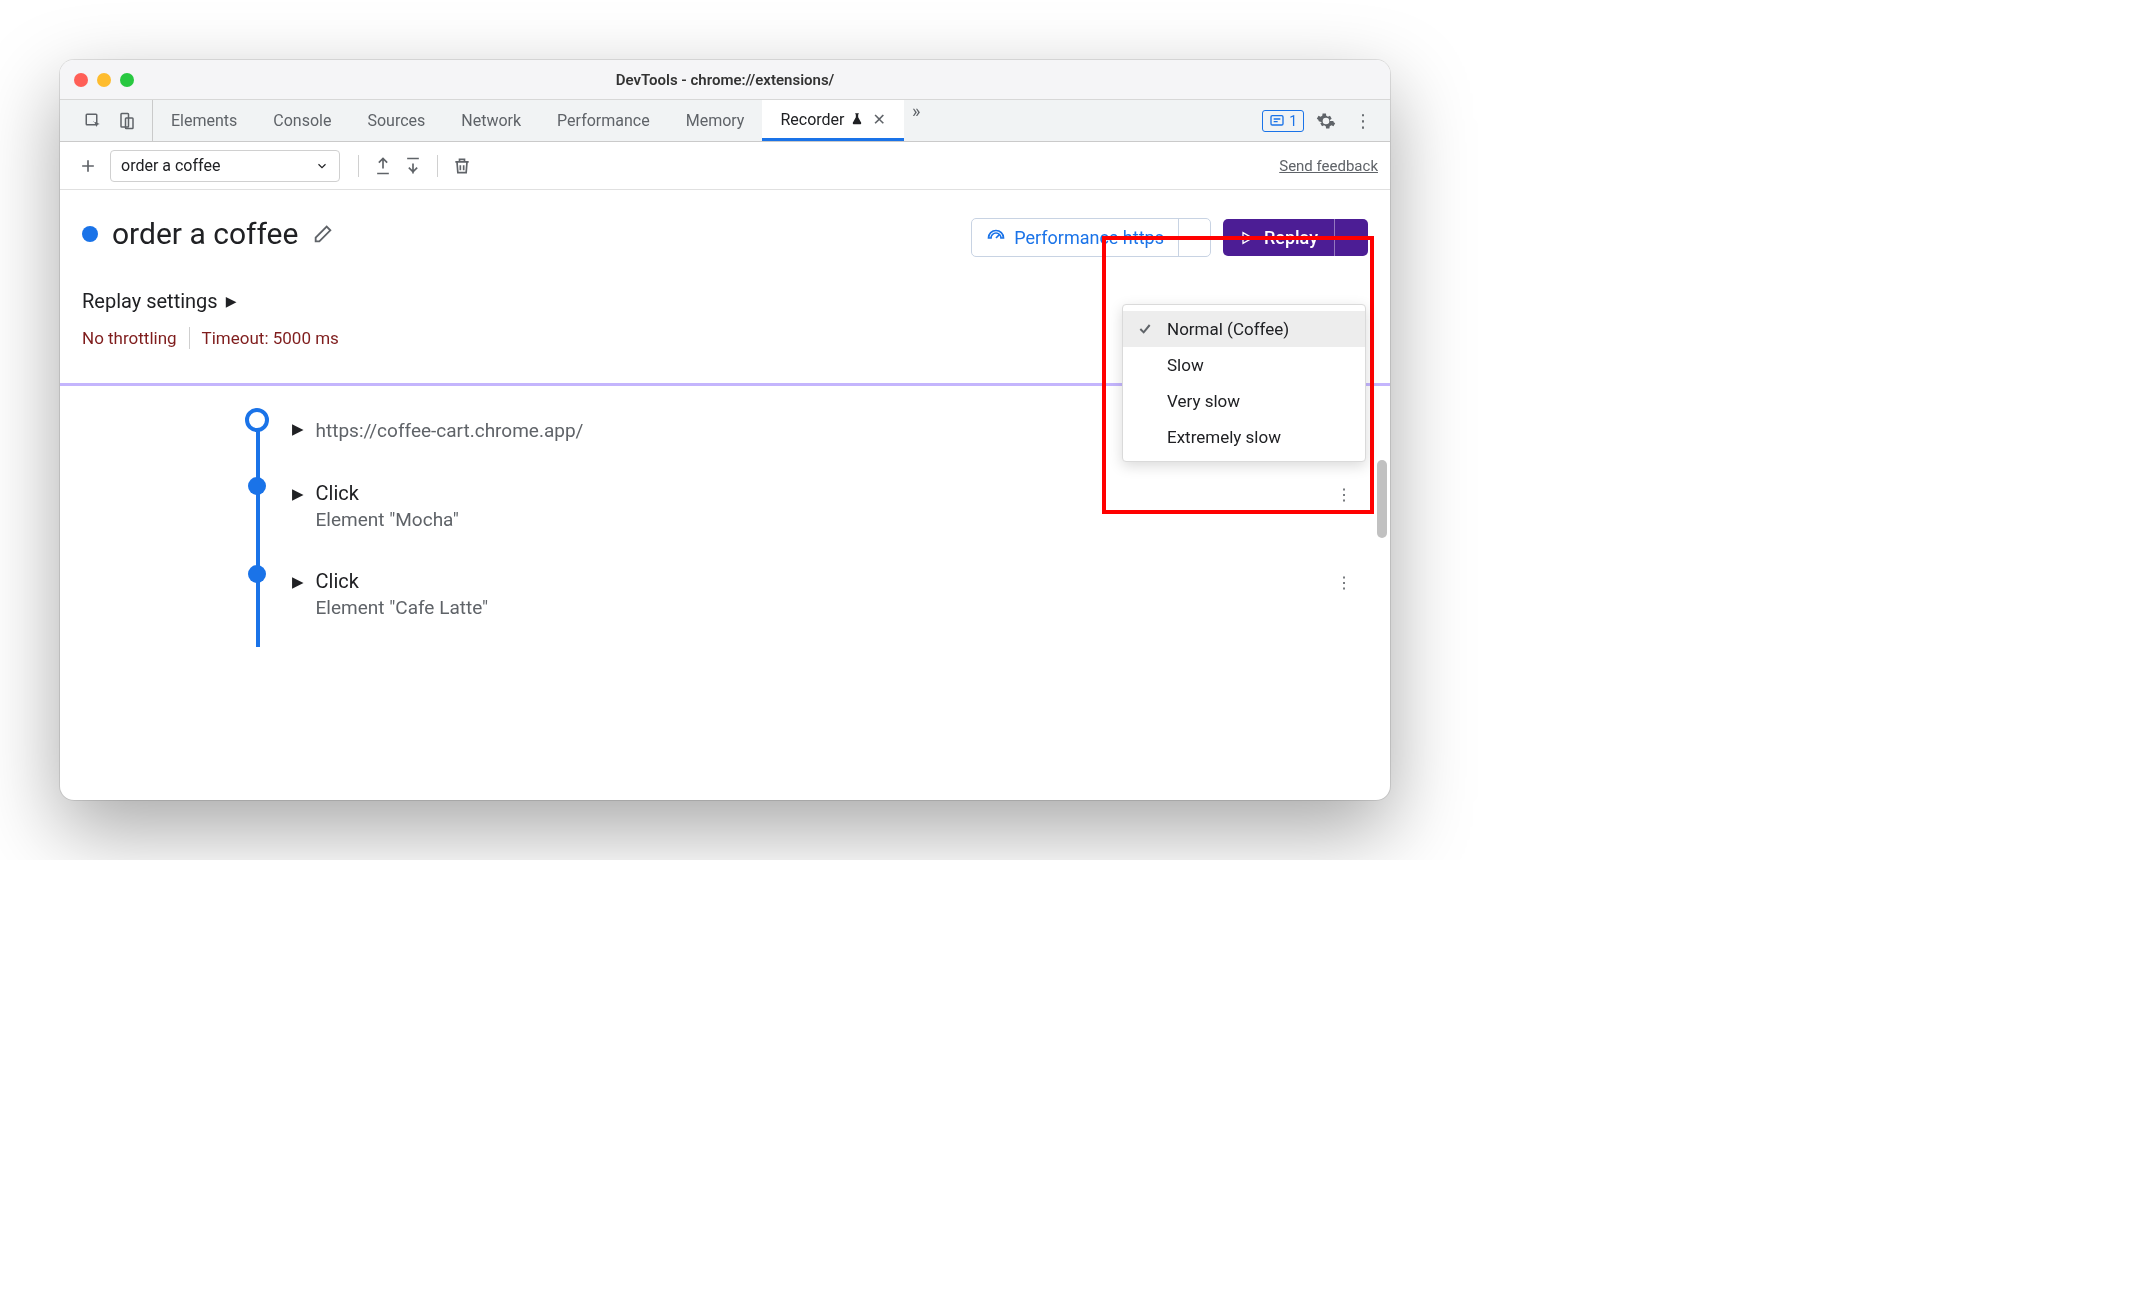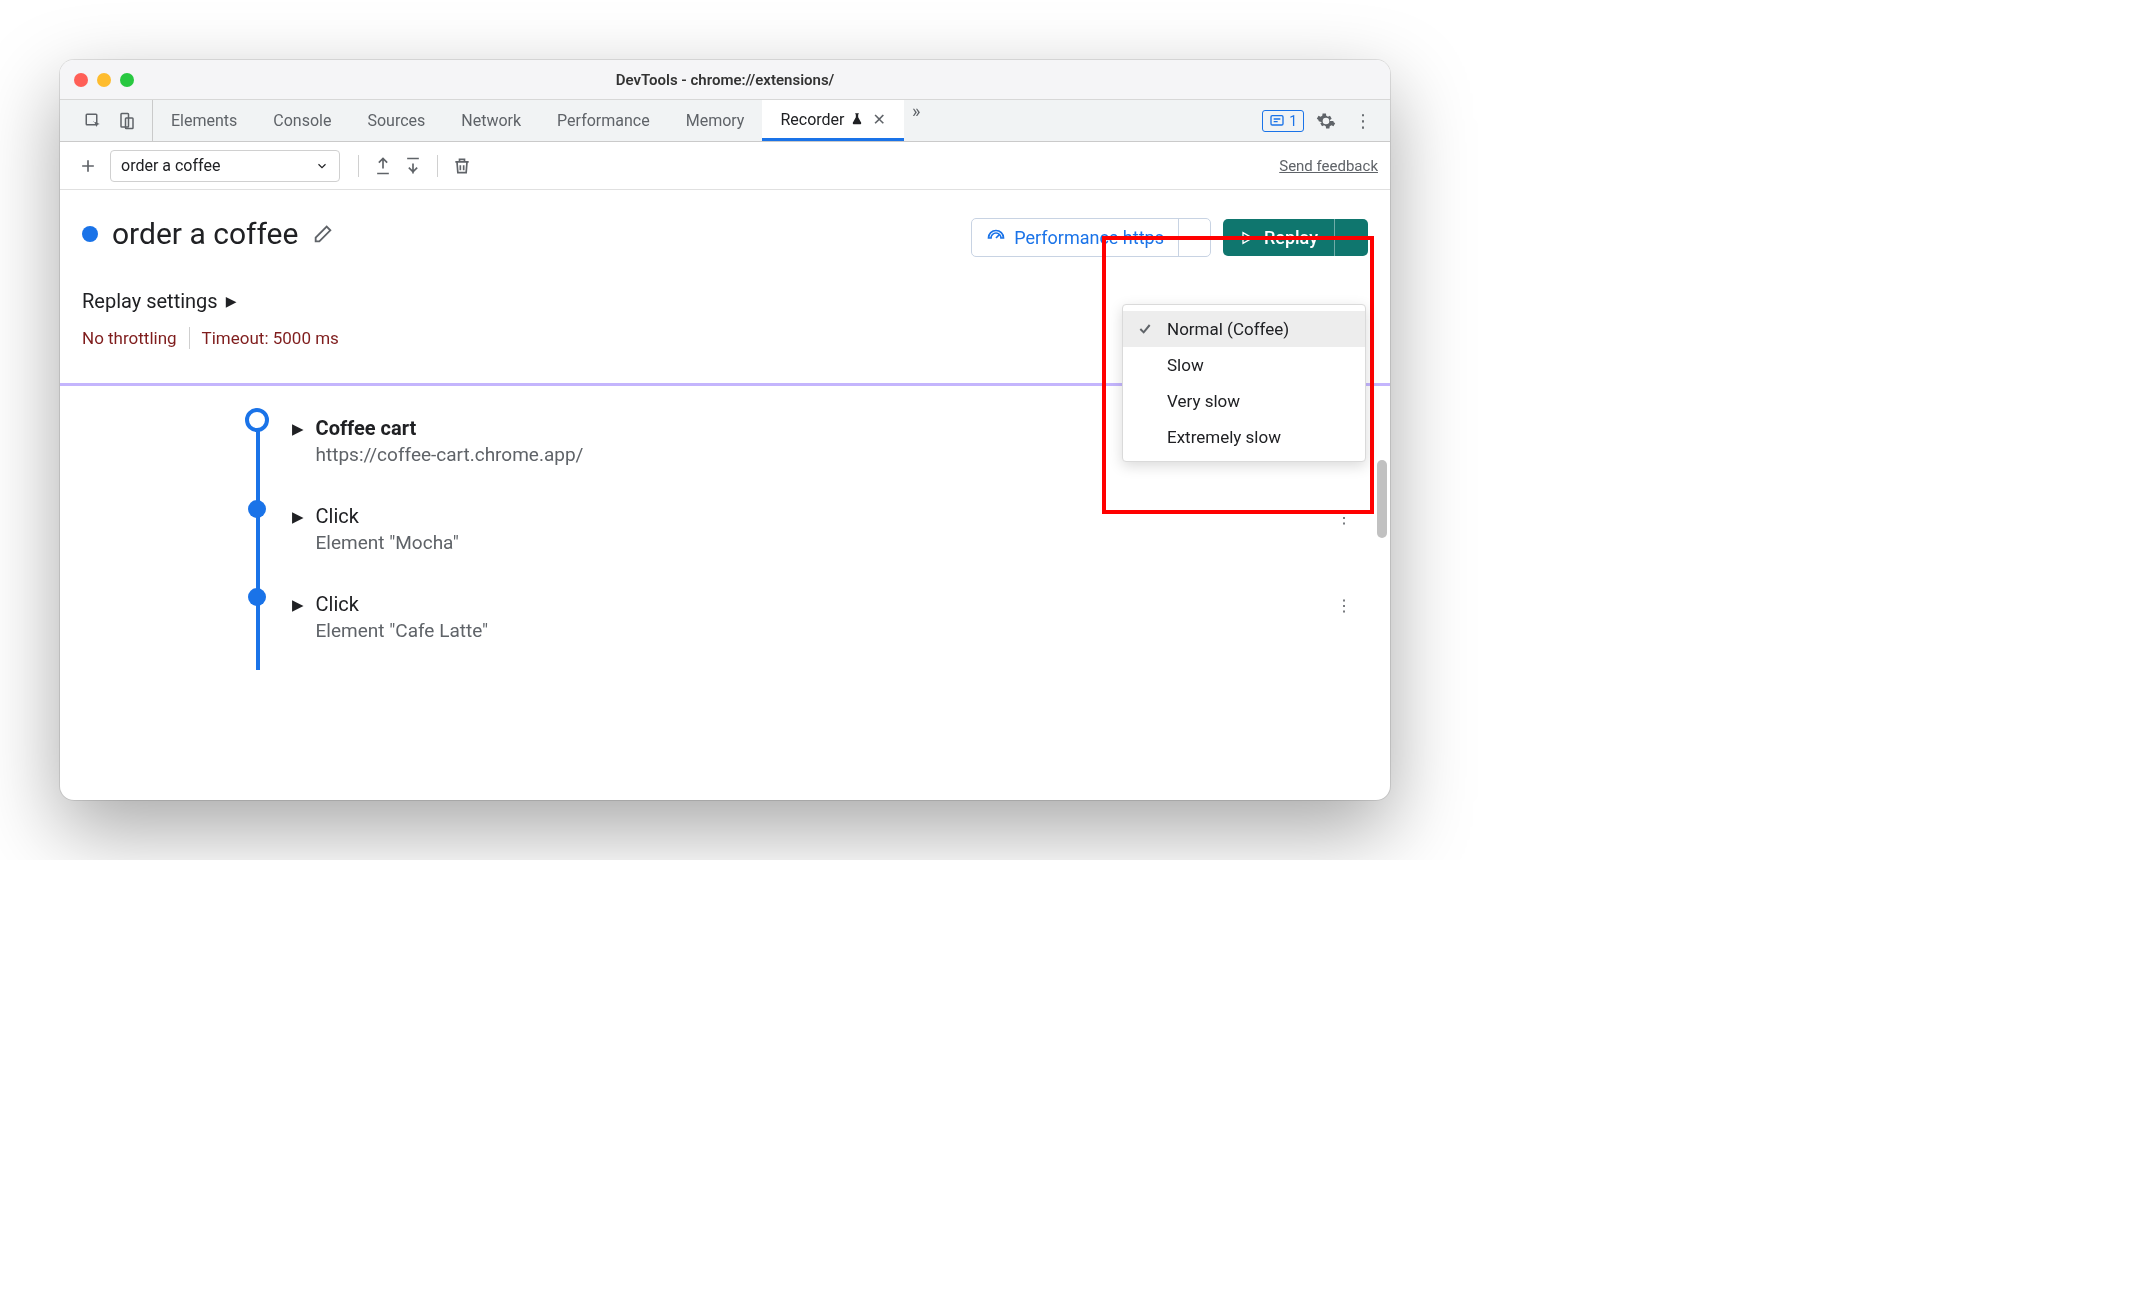--- a/index.html
+++ b/index.html
@@ -118,21 +118,21 @@
   .header-actions { display: flex; align-items: center; gap: 12px; margin-top: 2px; }
   .perf-btn {
     display: flex; align-items: stretch;
     border: 1px solid #c8d3e3; border-radius: 5px; overflow: hidden;
     background: #fff;
   }
   .perf-main { display: flex; align-items: center; gap: 8px; padding: 8px 14px; color: #1a73e8; font-size: 18px; cursor: pointer; }
   .perf-drop { width: 32px; display: flex; align-items: center; justify-content: center; border-left: 1px solid #c8d3e3; color: #1a73e8; cursor: pointer; }
   .replay-btn {
     display: flex; align-items: stretch; border-radius: 5px; overflow: hidden;
-    background: #0f766e; color: #fff;
+    background: #4c1d95; color: #fff;
   }
   .replay-main { display: flex; align-items: center; gap: 9px; padding: 8px 16px; font-size: 18px; font-weight: 500; cursor: pointer; }
   .replay-drop { width: 34px; display: flex; align-items: center; justify-content: center; border-left: 1px solid rgba(255,255,255,0.4); cursor: pointer; }
 
   
   .highlight {
     position: absolute;
     border: 4px solid #ff0000;
     top: 176px; left: 1042px; width: 272px; height: 278px;
     pointer-events: none;
@@ -347,21 +347,20 @@
   </div>
 
   <div class="steps-wrap">
     <div class="timeline">
       <div class="line"></div>
 
       <div class="step first">
         <div class="marker"></div>
         <div class="caret">▶</div>
         <div class="content">
-          <div class="step-title">Coffee cart</div>
           <div class="step-sub">https://coffee-cart.chrome.app/</div>
         </div>
         <div class="step-kebab">⋮</div>
       </div>
 
       <div class="step">
         <div class="marker"></div>
         <div class="caret">▶</div>
         <div class="content">
           <div class="step-title">Click</div>

